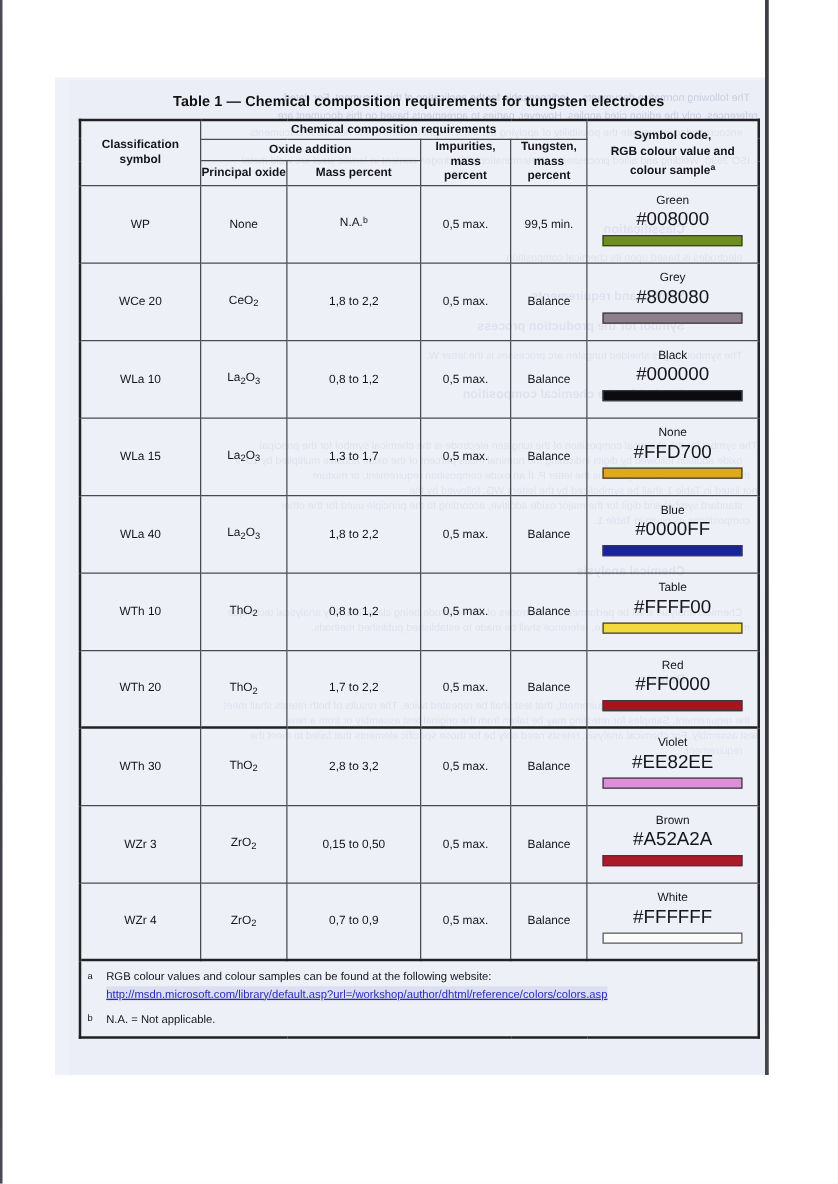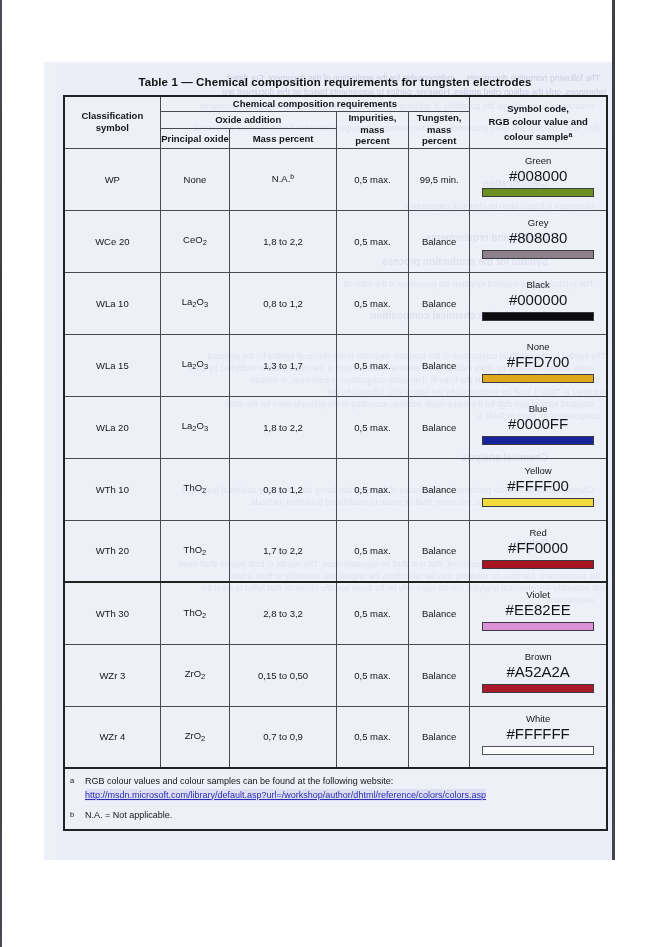--- a/index.html
+++ b/index.html
@@ -278,42 +278,42 @@
           <td class="cell-tung">Balance</td>
           <td class="cell-col outer-right">
             <div class="colour-cell-inner">
               <div class="colour-name">None</div>
               <div class="colour-hex">#FFD700</div>
               <div class="swatch" style="background:#e0a81c"></div>
             </div>
           </td>
         </tr>
         <tr class="datarow">
-          <td class="cell-sym outer-left">WLa 20</td>
+          <td class="cell-sym outer-left">WLa 40</td>
           <td class="cell-oxide"><span>La</span><sub>2</sub><span>O</span><sub>3</sub></td>
           <td class="cell-mass"><span>1,8 to 2,2</span></td>
           <td class="cell-imp">0,5 max.</td>
           <td class="cell-tung">Balance</td>
           <td class="cell-col outer-right">
             <div class="colour-cell-inner">
               <div class="colour-name">Blue</div>
               <div class="colour-hex">#0000FF</div>
               <div class="swatch" style="background:#17249b"></div>
             </div>
           </td>
         </tr>
         <tr class="datarow">
           <td class="cell-sym outer-left">WTh 10</td>
           <td class="cell-oxide"><span>ThO</span><sub>2</sub></td>
           <td class="cell-mass"><span>0,8 to 1,2</span></td>
           <td class="cell-imp">0,5 max.</td>
           <td class="cell-tung">Balance</td>
           <td class="cell-col outer-right">
             <div class="colour-cell-inner">
-              <div class="colour-name">Yellow</div>
+              <div class="colour-name">Table</div>
               <div class="colour-hex">#FFFF00</div>
               <div class="swatch" style="background:#f2d93d"></div>
             </div>
           </td>
         </tr>
         <tr class="datarow">
           <td class="cell-sym outer-left">WTh 20</td>
           <td class="cell-oxide"><span>ThO</span><sub>2</sub></td>
           <td class="cell-mass"><span>1,7 to 2,2</span></td>
           <td class="cell-imp">0,5 max.</td>

